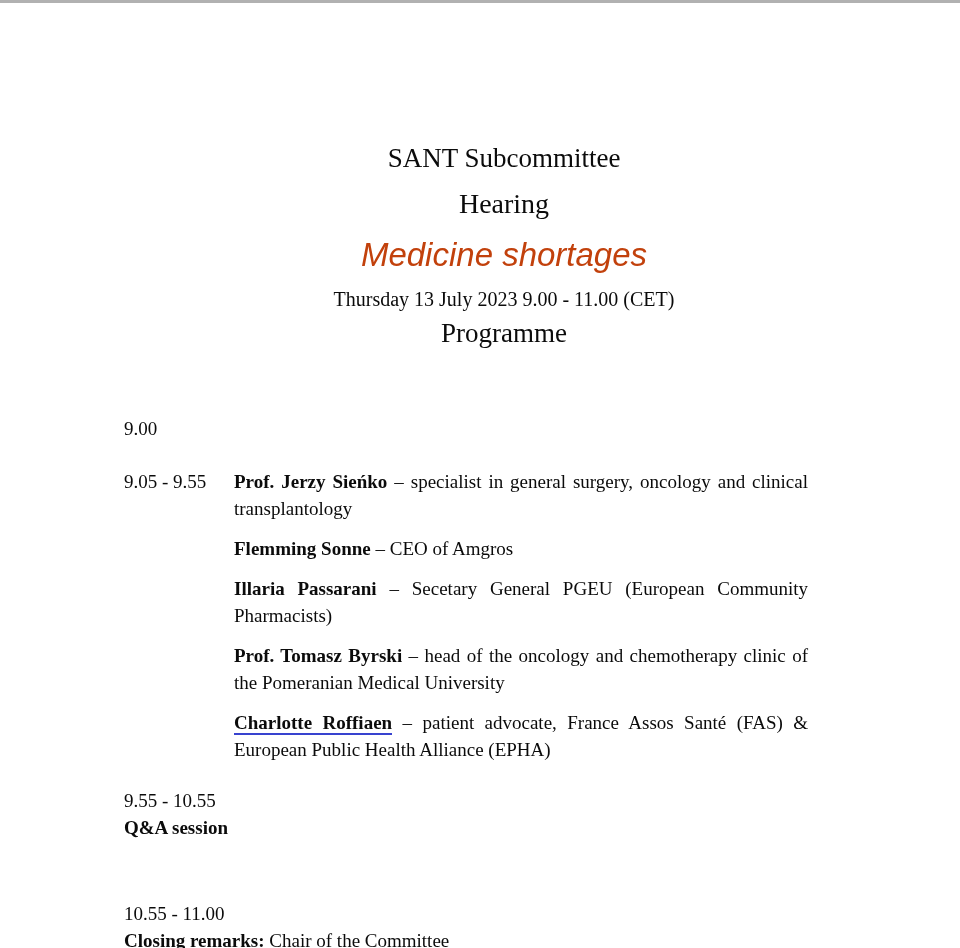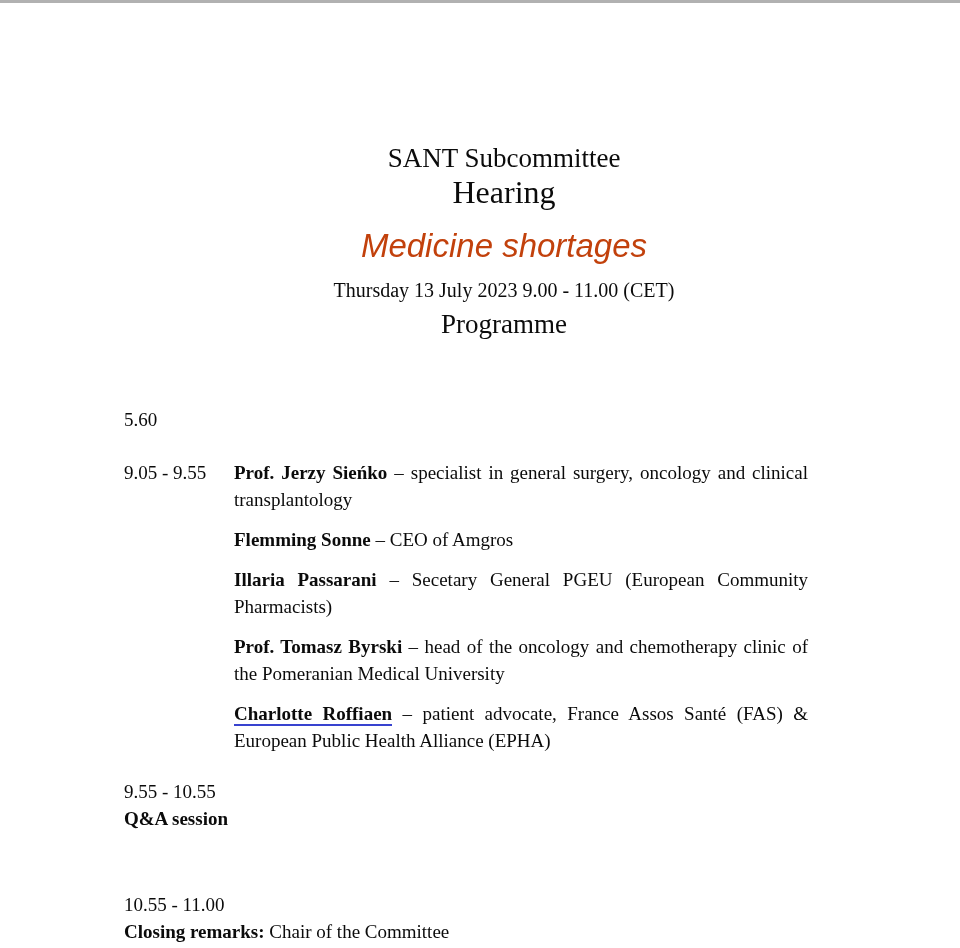--- a/index.html
+++ b/index.html
@@ -20,22 +20,23 @@
   
   .title-block {
     margin: 140px 0 0 48px;
     text-align: center;
   }
   .t-committee {
     font-size: 27px;
     line-height: 1.15;
   }
   .t-event {
-    font-size: 32px;
+    font-size: 28px;
     line-height: 1.15;
+    margin-top: 14px;
   }
   .t-subject {
     font-family: "Liberation Sans", "DejaVu Sans", sans-serif;
     font-style: italic;
     font-size: 33px;
     line-height: 1.15;
     margin-top: 16px;
     color: #c2410c;
   }
   .t-datetime {
@@ -93,21 +94,21 @@
     <div class="t-committee">SANT Subcommittee</div>
     <div class="t-event">Hearing</div>
     <div class="t-subject">Medicine shortages</div>
     <div class="t-datetime">Thursday 13 July 2023 9.00 - 11.00 (CET)</div>
     <div class="t-programme">Programme</div>
   </header>
 
   <section class="schedule">
 
     <div class="row row-opening">
-      <div class="time">5.60</div>
+      <div class="time">9.00</div>
     </div>
 
     <div class="row row-speakers">
       <div class="time">9.05 - 9.55</div>
       <div class="content">
         <p><b class="name">Prof. Jerzy Sieńko</b><span> – specialist in general surgery, oncology and clinical transplantology</span></p>
         <p><b class="name">Flemming Sonne</b><span> – CEO of Amgros</span></p>
         <p><b class="name">Illaria Passarani</b><span> – Secetary General PGEU (European Community Pharmacists)</span></p>
         <p><b class="name">Prof. Tomasz Byrski</b><span> – head of the oncology and chemotherapy clinic of the Pomeranian Medical University</span></p>
         <p><b class="name link-underline">Charlotte Roffiaen</b><span> – patient advocate, France Assos Santé (FAS) &amp; European Public Health Alliance (EPHA)</span></p>

